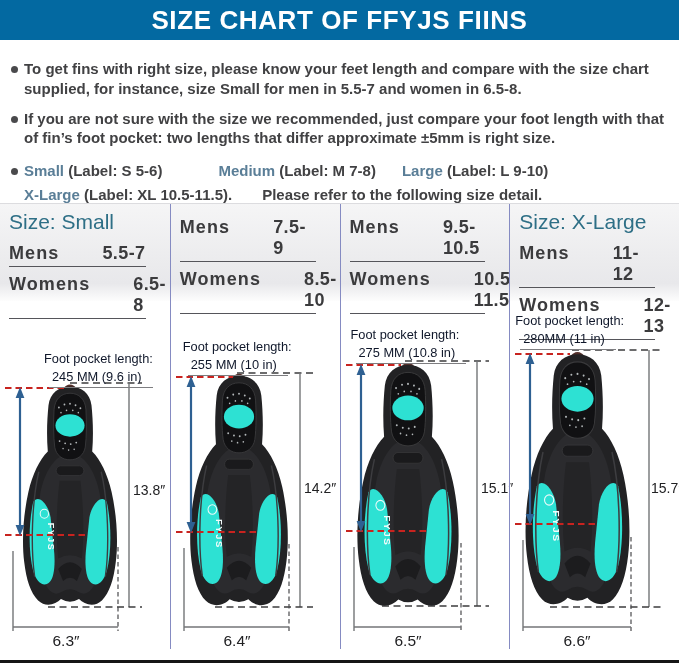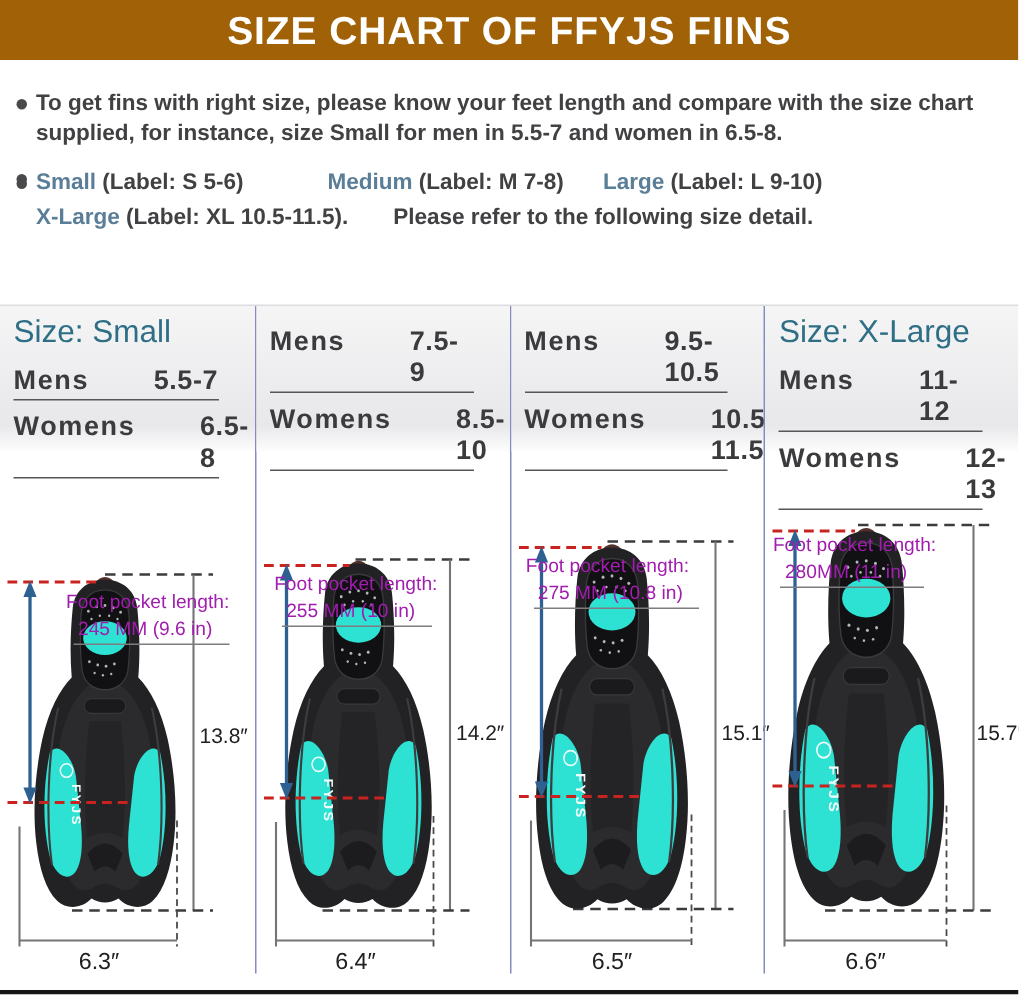--- a/index.html
+++ b/index.html
@@ -4,21 +4,21 @@
 <style>
   html,body { margin:0; padding:0; background:#ffffff; }
   .page {
     position:relative; width:679px; height:663px; overflow:hidden;
     background:#ffffff; box-sizing:border-box; border-bottom:3px solid #161616;
     font-family:"Liberation Sans","DejaVu Sans",sans-serif;
     -webkit-font-smoothing:antialiased;
   }
   
   .titlebar {
-    height:40px; background:#a16207; color:#ffffff;
+    height:40px; background:#0369a1; color:#ffffff;
     display:flex; align-items:center; justify-content:center;
     font-size:26px; font-weight:bold; letter-spacing:0.6px;
   }
   
   .bullets { padding:9px 14px 0 10px; }
   .bullet { position:relative; padding-left:14px; font-size:15px; color:#414143; line-height:1.32; margin-top:10px;font-weight:bold; }
   .bullet .dot { position:absolute; left:1px; top:7px; width:7px; height:7px; border-radius:50%; background:#4a4a4c; }
   .bullet.b3 { margin-top:13px; }
   .b3 .sz { color:#5a7e97; }
   .b3 .g1 { margin-right:56px; }
@@ -38,21 +38,21 @@
   }
   .size-title { font-size:21px; color:#2e6f86; margin-bottom:9px; }
   .size-row {
     display:flex; align-items:baseline; margin-top:7px; padding-bottom:2px;
     width:calc(100% - 16px); border-bottom:1.3px solid #55555a;
     font-size:18px; font-weight:bold; color:#3b3b3d; letter-spacing:1.1px;
   }
   .size-row .lab { margin-right:13px; }
   .size-row .val { letter-spacing:0.4px;padding-left:30px; }
   
-  .fpl { position:absolute; font-size:12.8px; color:#a21caf; line-height:1.42; z-index:3;margin-top:42px; }
+  .fpl { position:absolute; font-size:12.8px; color:#0f172a; line-height:1.42; z-index:3; }
   .fpl-val { display:inline-block; margin-left:5px; padding:0 11px 1px 3px; border-bottom:1.2px solid #7d7d80; }
   .c0 .fpl { top:146px; left:44px; }
   .c1 .fpl { top:134px; left:12px; }
   .c2 .fpl { top:122px; left:10px; }
   .c3 .fpl { top:108px; left:5px;  }
   
   .fin-svg { position:absolute; left:0; top:97px; overflow:visible; }
   .dash-k { stroke:#3c3c3e; stroke-width:1.6; stroke-dasharray:7 4.5; }
   .dash-r { stroke:#c8231f; stroke-width:2;   stroke-dasharray:6.5 4; }
   .dash-g { stroke:#4a4a4c; stroke-width:1.2; stroke-dasharray:4.5 3; }
@@ -138,20 +138,21 @@
     <span>SIZE CHART OF FFYJS FIINS</span>
   </div>
 
   <div class="bullets">
     <div class="bullet">
       <span class="dot"></span>
       <span>To get fins with right size, please know your feet length and compare with the size chart supplied, for instance, size Small for men in 5.5-7 and women in 6.5-8.</span>
     </div>
     <div class="bullet">
       <span class="dot"></span>
+      <span>If you are not sure with the size we recommended, just compare your foot length with that of fin’s foot pocket: two lengths that differ approximate ±5mm is right size.</span>
     </div>
     <div class="bullet b3">
       <span class="dot"></span>
       <div class="b3l1">
         <span class="g g1"><span class="sz">Small</span> <span>(Label:  S 5-6)</span></span><span class="g g2"><span class="sz">Medium</span> <span>(Label:  M 7-8)</span></span><span class="g"><span class="sz">Large</span> <span>(Label:  L 9-10)</span></span>
       </div>
       <div class="b3l2">
         <span class="g g3"><span class="sz">X-Large</span> <span>(Label: XL 10.5-11.5).</span></span><span>Please refer to the following size detail.</span>
       </div>
     </div>

